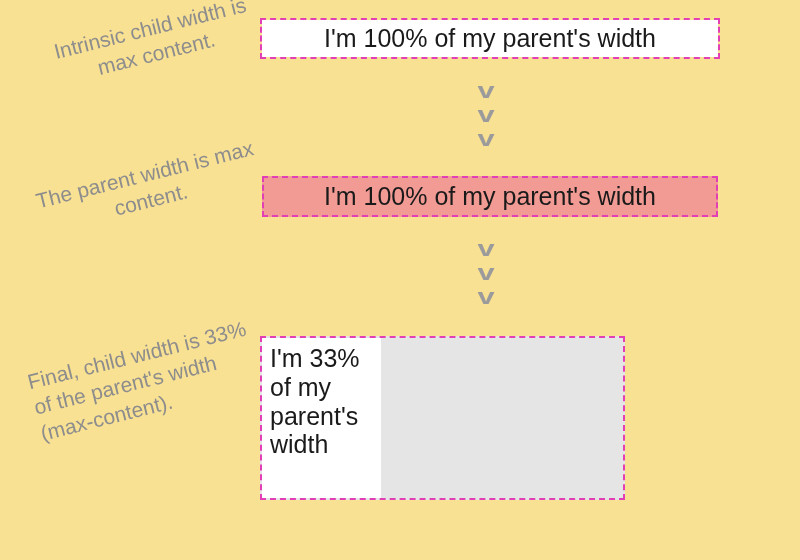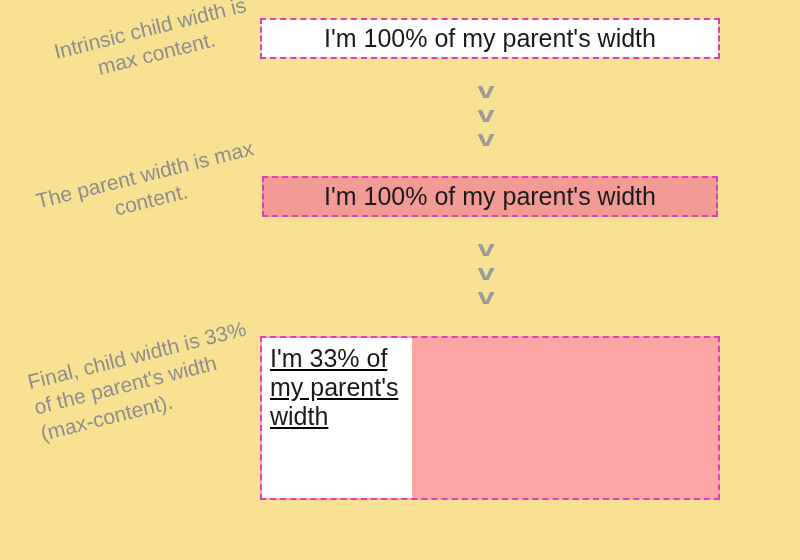--- a/index.html
+++ b/index.html
@@ -42,21 +42,21 @@
   }
   .stage1 { left: 260px; top: 18px; }
   .stage1 .parent-box { width: 460px; }
   .stage1 .child-box { width: 100%; text-align: center; }
 
   .stage2 { left: 262px; top: 176px; }
   .stage2 .parent-box { width: 456px; background: #f29b94; }
   .stage2 .child-box { width: 100%; background: transparent; text-align: center; }
 
   .stage3 { left: 260px; top: 336px; }
-  .stage3 .parent-box { width: 460px; height: 164px; background: #fca5a5; text-decoration: underline; }
+  .stage3 .parent-box { width: 365px; height: 164px; background: #e5e5e5; }
   .stage3 .child-box {
     width: 33%;
     height: 100%;
     background: #fff;
     white-space: normal;
     text-align: left;
     padding: 6px 8px;
   }
 
   .arrows {

